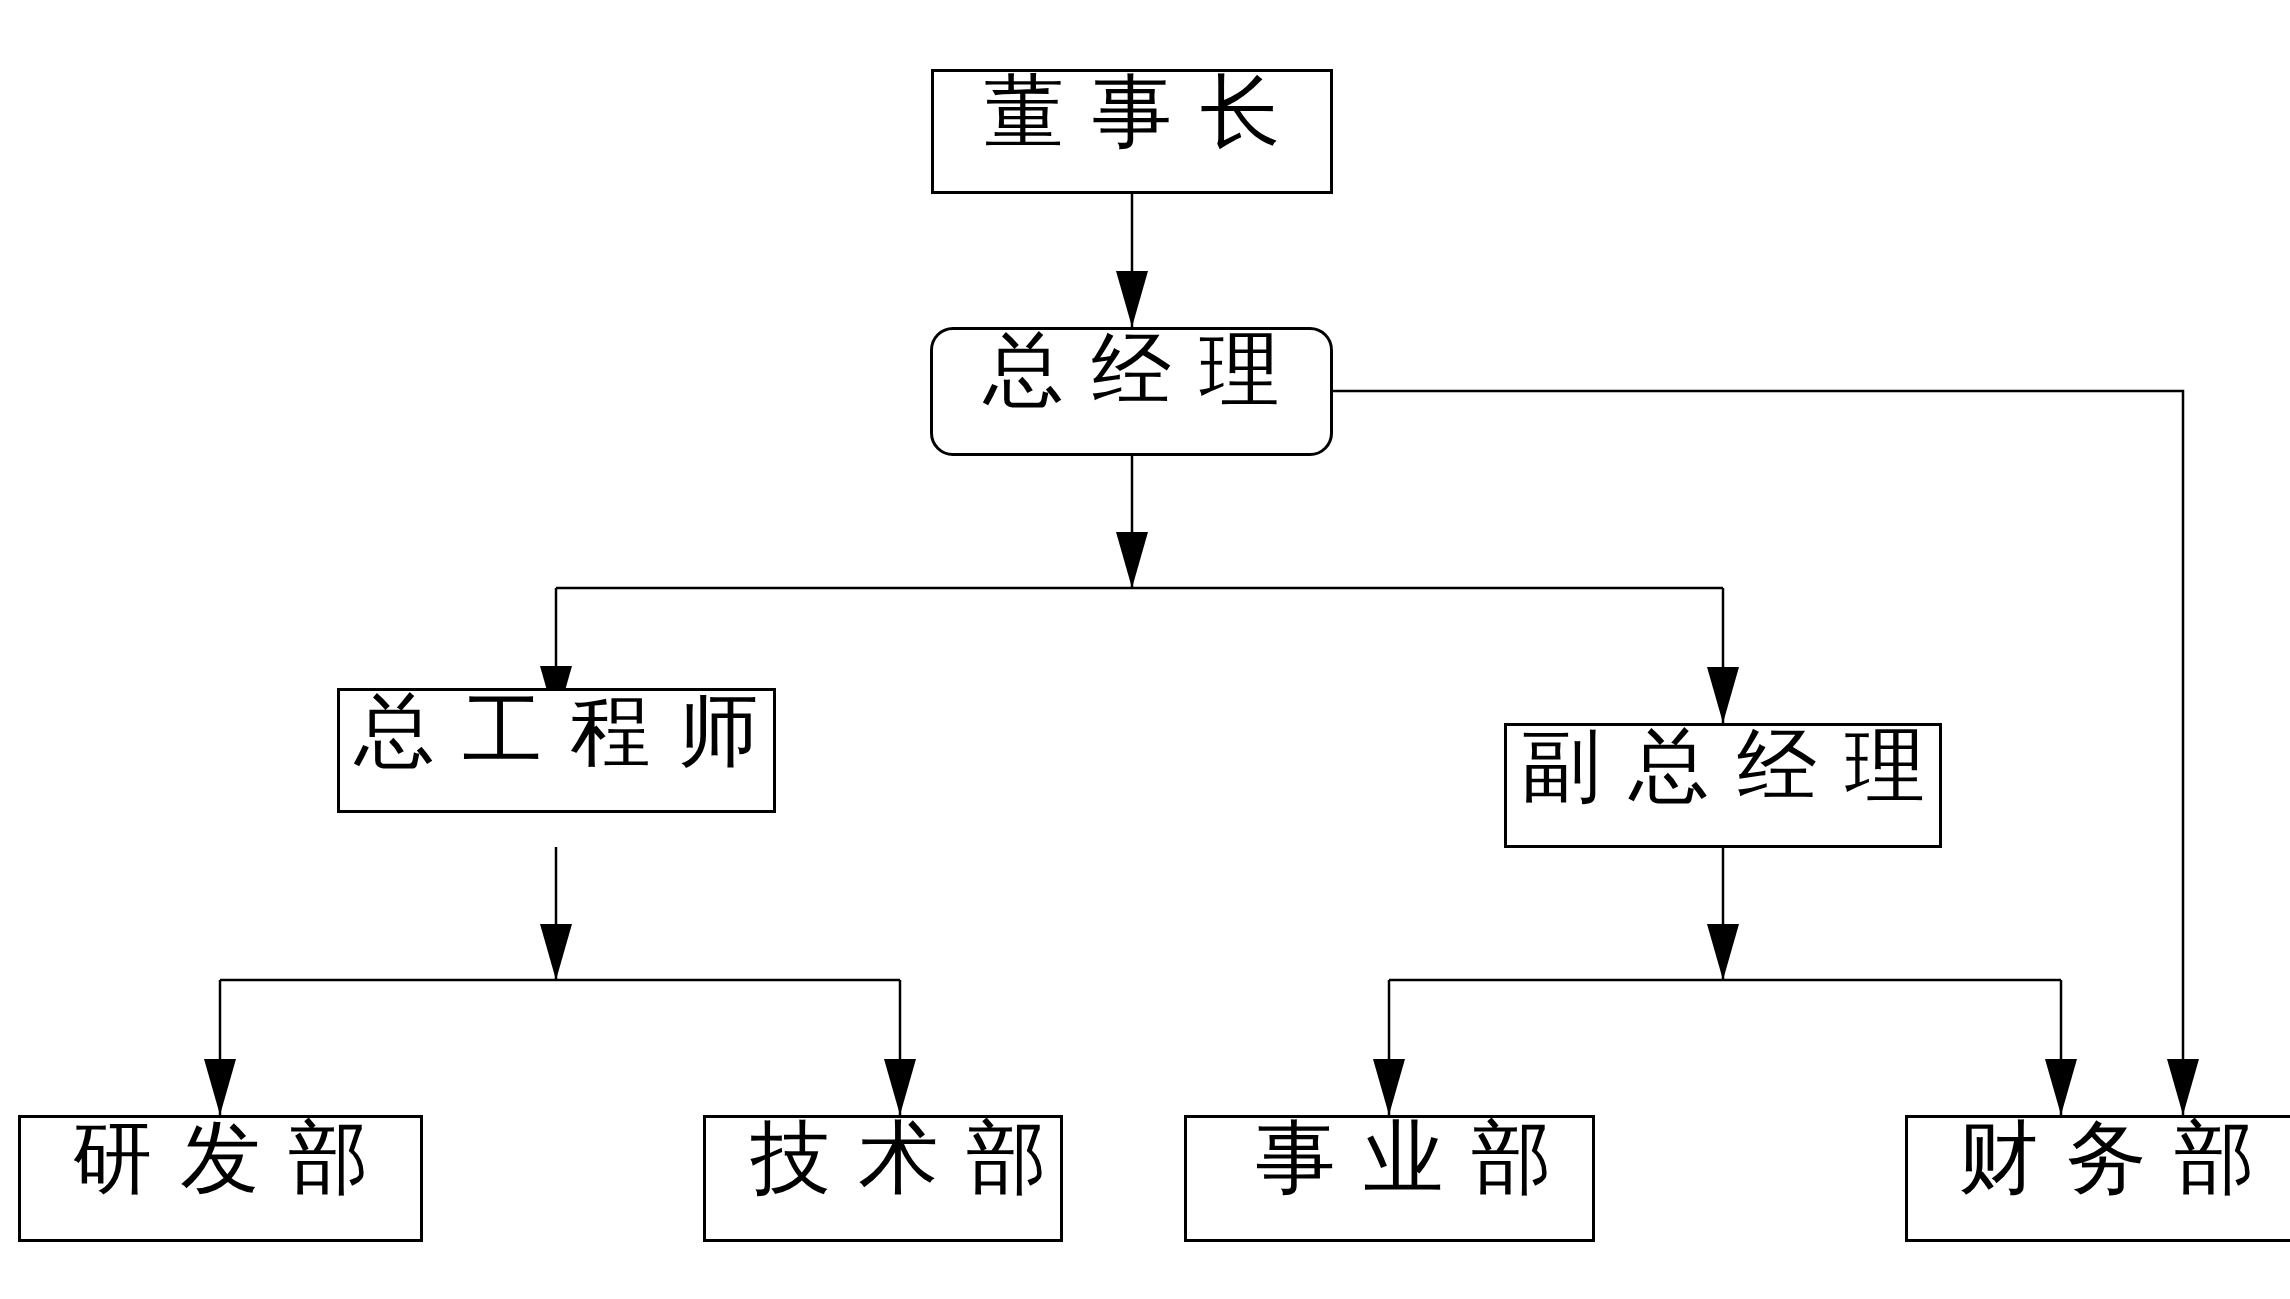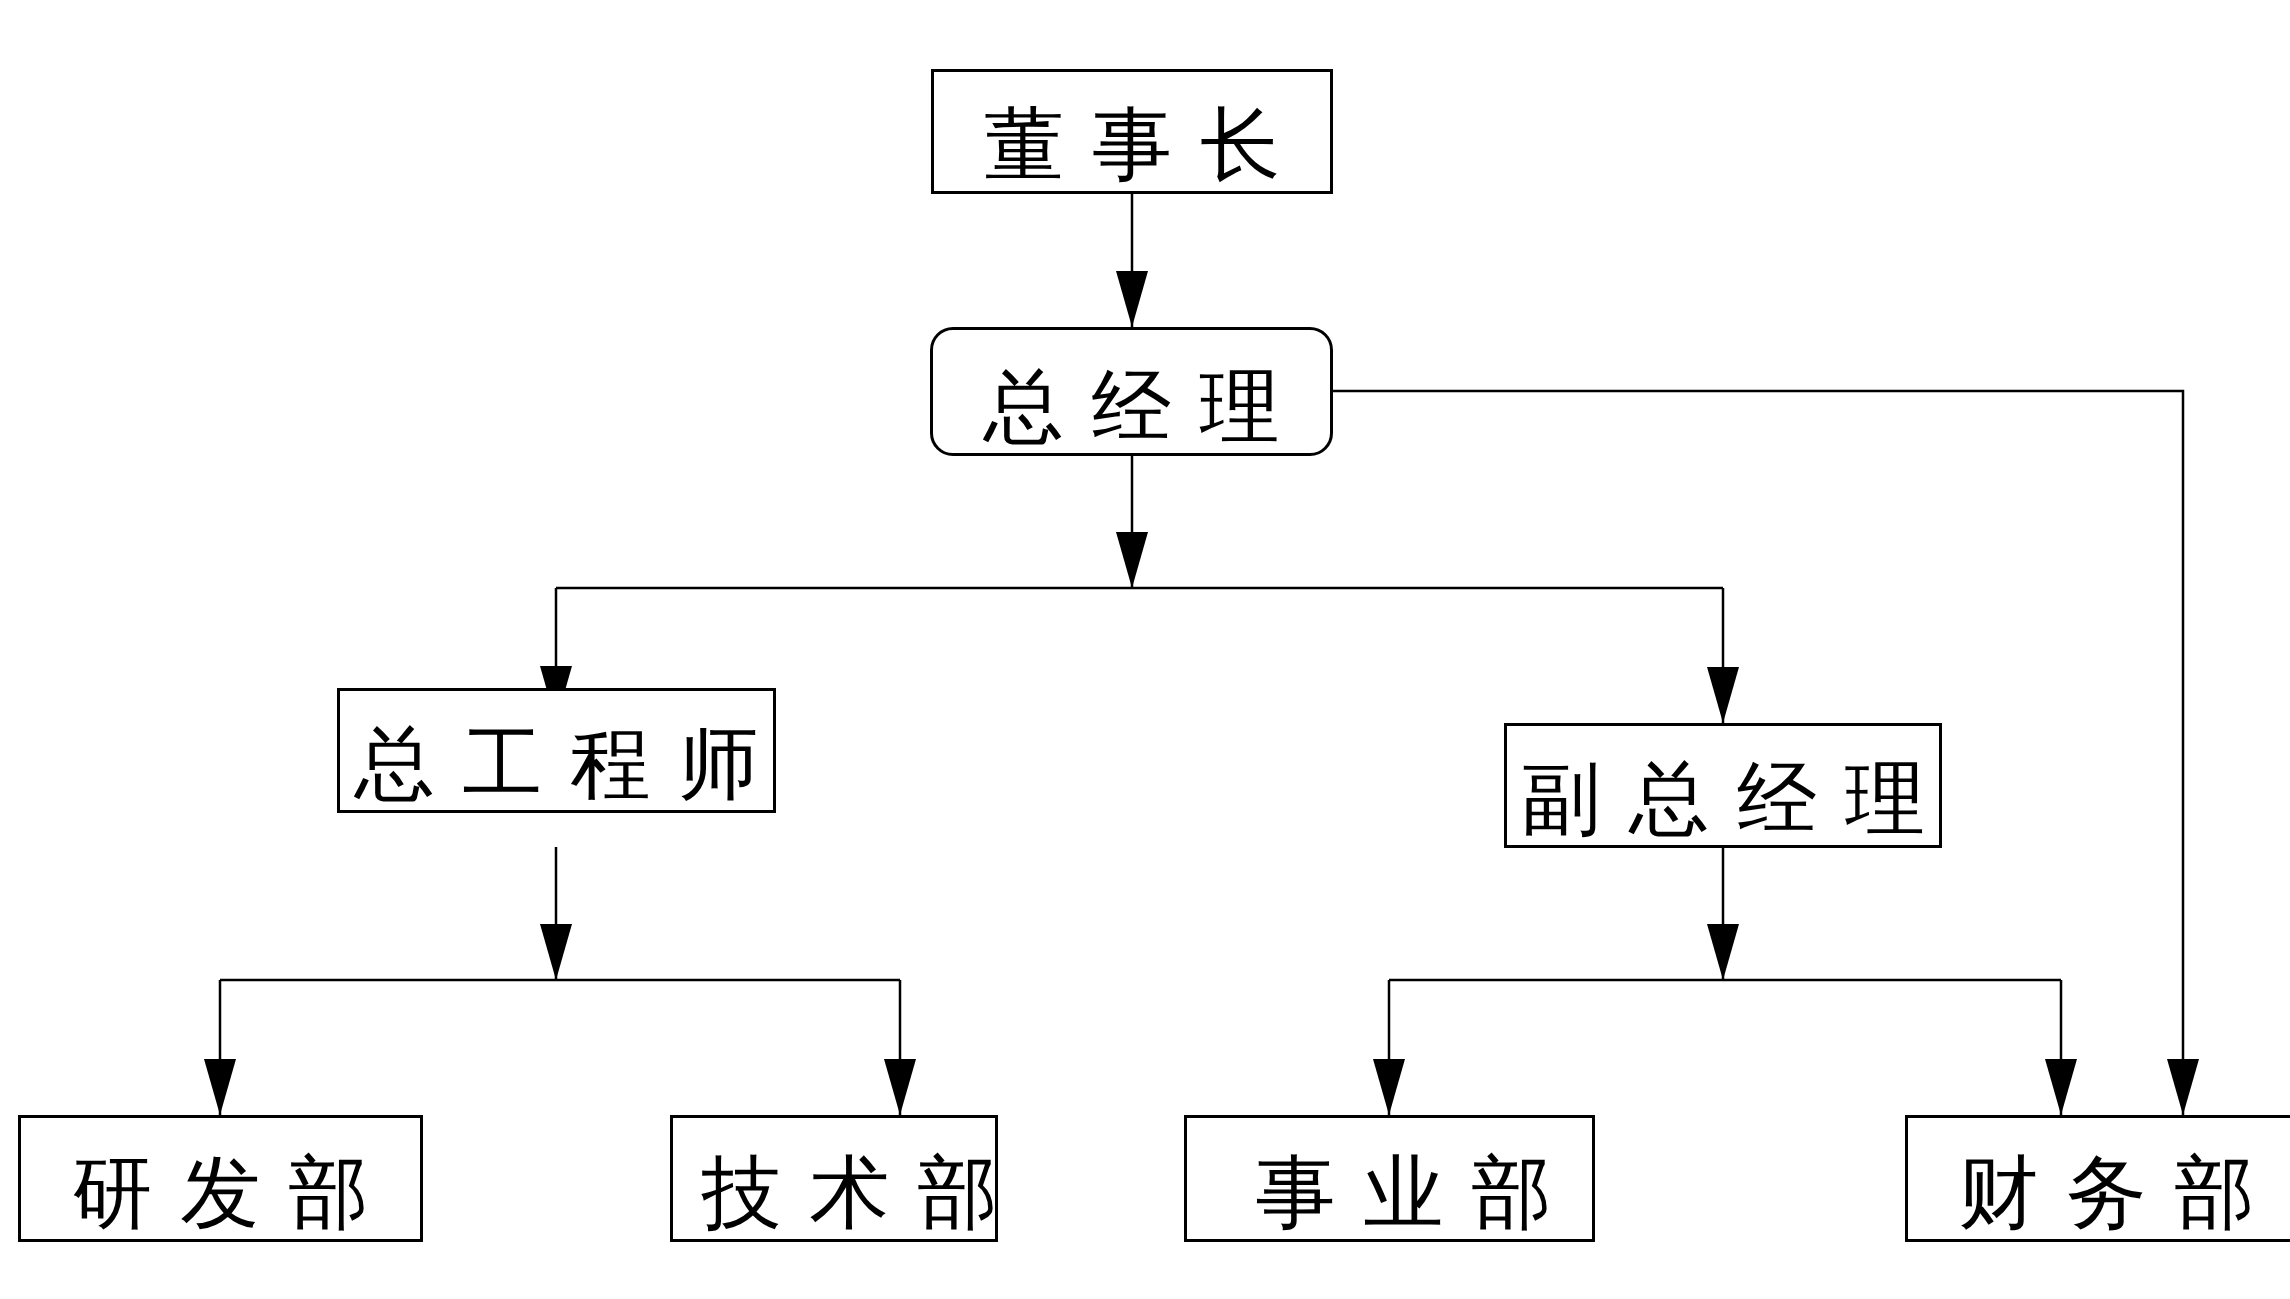--- a/index.html
+++ b/index.html
@@ -22,21 +22,21 @@
     width: 2290px;
     height: 1299px;
     display: block;
   }
   .node {
     position: absolute;
     box-sizing: border-box;
     border: 3px solid #000000;
     background: #ffffff;
     display: flex;
-    align-items: flex-end;
+    align-items: flex-start;
     justify-content: center;
   }
   .node .label {
     font-size: 80px;
     line-height: 1;
     color: #000000;
     letter-spacing: 0.35em;
     margin-right: -0.35em; 
     white-space: nowrap;
     padding-bottom: 6px;
@@ -97,21 +97,21 @@
   </div>
 
   <div class="node" style="left:1504px; top:723px; width:438px; height:125px;">
     <span class="label">副总经理</span>
   </div>
 
   <div class="node" style="left:18px; top:1115px; width:405px; height:127px;">
     <span class="label">研发部</span>
   </div>
 
-  <div class="node" style="left:670px; top:1115px; width:328px; height:127px;padding-left:31px;">
+  <div class="node" style="left:703px; top:1115px; width:360px; height:127px;padding-left:31px;">
     <span class="label">技术部</span>
   </div>
 
   <div class="node" style="left:1184px; top:1115px; width:411px; height:127px;padding-left:28px;">
     <span class="label">事业部</span>
   </div>
 
   <div class="node" style="left:1905px; top:1115px; width:403px; height:127px;">
     <span class="label">财务部</span>
   </div>

